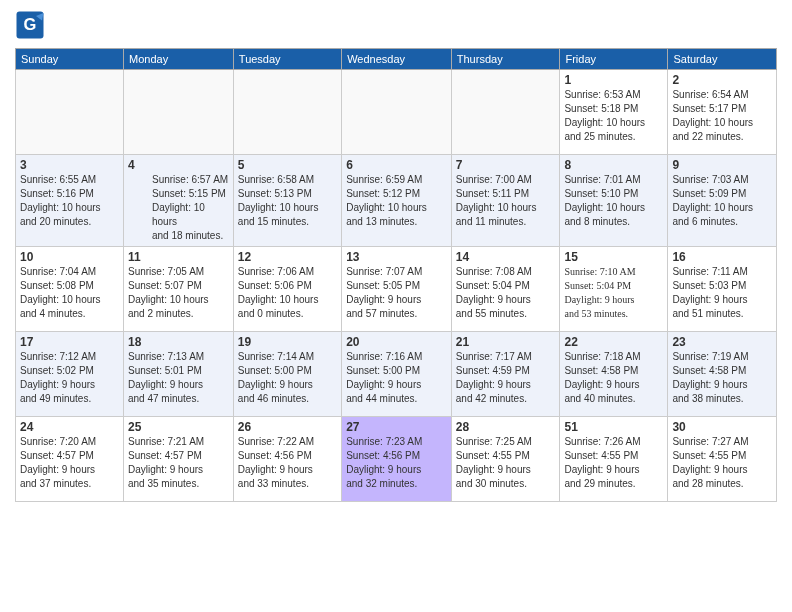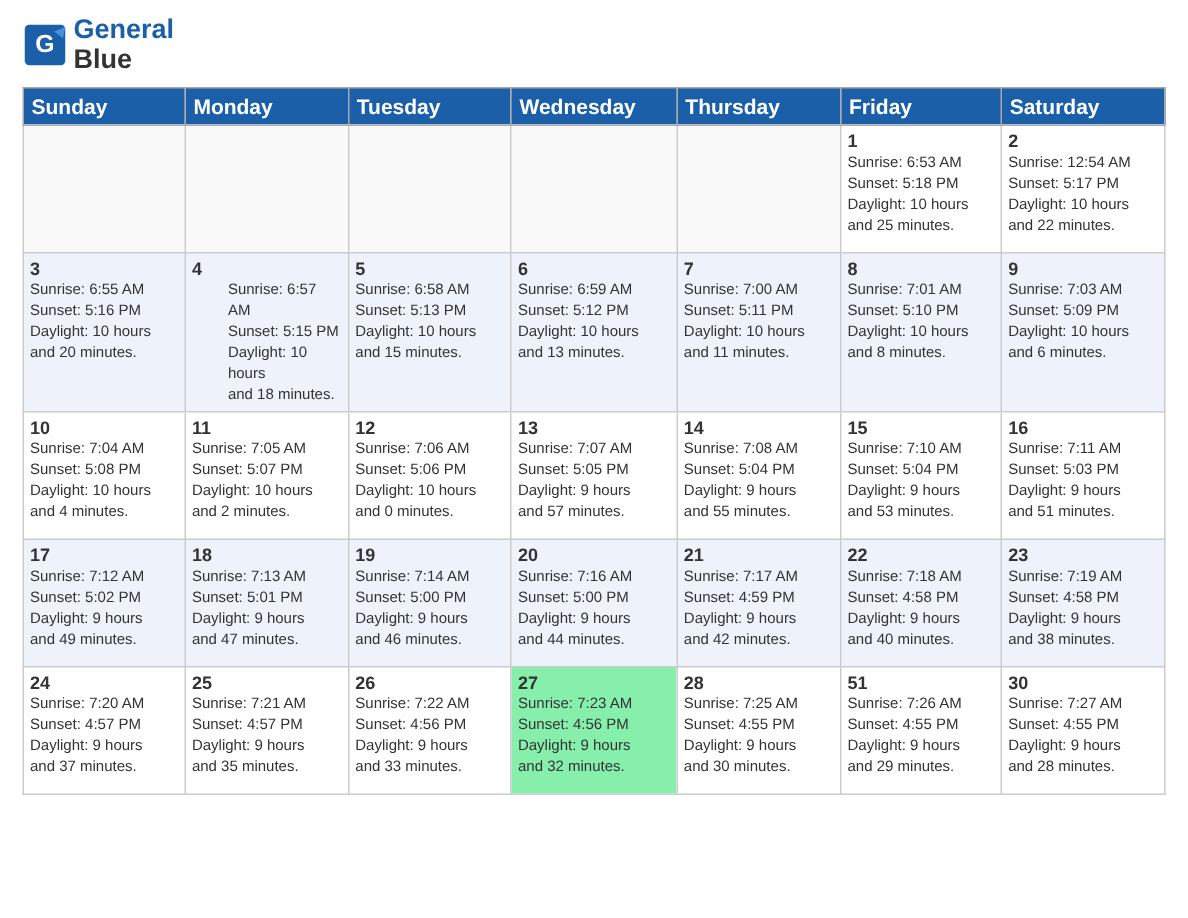--- a/index.html
+++ b/index.html
@@ -49,22 +49,22 @@
       font-size: 14px;
       color: #555;
     }
     .calendar {
       width: 100%;
       border-collapse: collapse;
     }
     .calendar th {
       background-color: #1a5fa8;
       color: #fff;
-      font-size: 14px;
-      font-weight: bold;
+      font-size: 11px;
+      font-weight: normal;
       padding: 4px 5px;
       text-align: left;
       border: 1px solid #aaa;
     }
     .calendar td {
       vertical-align: top;
       border: 1px solid #ccc;
       padding: 3px 4px;
       width: 113px;
       font-size: 9.5px;
@@ -96,26 +96,20 @@
 <body>
 
 <div class="page">
   <div class="header">
     <div class="logo">
       <svg class="logo-icon" viewBox="0 0 40 40">
         <rect x="2" y="2" width="36" height="36" rx="4" fill="#1a5fa8"></rect>
         <text x="20" y="26" text-anchor="middle" fill="white" font-size="22" font-weight="bold" font-family="Arial">G</text>
         <polygon points="28,8 38,4 36,14" fill="#4a90d9"></polygon>
       </svg>
-      <div>
-        <div class="logo-text">
-          <span class="logo-blue">General</span><br>
-          <span>Blue</span>
-        </div>
-      </div>
     </div>
   </div>
 
   <table class="calendar">
     <thead>
       <tr>
       <th>Sunday</th>
           <th>Monday</th>
           <th>Tuesday</th>
           <th>Wednesday</th>
@@ -133,21 +127,21 @@
           <td class="empty" style="background: rgb(249, 249, 249);"></td>
           <td style="background: rgb(255, 255, 255);">
             <span class="day-num">1</span>
             <div class="day-info" style="white-space: pre-line;">Sunrise: 6:53 AM
 Sunset: 5:18 PM
 Daylight: 10 hours
 and 25 minutes.</div>
           </td>
           <td style="background: rgb(255, 255, 255);">
             <span class="day-num">2</span>
-            <div class="day-info" style="white-space: pre-line;">Sunrise: 12:54 AM
+            <div class="day-info" style="white-space: pre-line;">Sunrise: 6:54 AM
 Sunset: 5:17 PM
 Daylight: 10 hours
 and 22 minutes.</div>
           </td>
         </tr>
         <tr>
           <td style="background: rgb(238, 242, 250);">
             <span class="day-num">3</span>
             <div class="day-info" style="white-space: pre-line;">Sunrise: 6:55 AM
 Sunset: 5:16 PM
@@ -228,21 +222,21 @@
           </td>
           <td style="background: rgb(255, 255, 255);">
             <span class="day-num">14</span>
             <div class="day-info" style="white-space: pre-line;">Sunrise: 7:08 AM
 Sunset: 5:04 PM
 Daylight: 9 hours
 and 55 minutes.</div>
           </td>
           <td style="background: rgb(255, 255, 255);">
             <span class="day-num">15</span>
-            <div class="day-info" style="white-space: pre-line;">Sunrise: 7:10 AM
+            <div class="day-info" style="white-space: pre-line; font-family: Liberation Serif, serif;">Sunrise: 7:10 AM
 Sunset: 5:04 PM
 Daylight: 9 hours
 and 53 minutes.</div>
           </td>
           <td style="background: rgb(255, 255, 255);">
             <span class="day-num">16</span>
             <div class="day-info" style="white-space: pre-line;">Sunrise: 7:11 AM
 Sunset: 5:03 PM
 Daylight: 9 hours
 and 51 minutes.</div>
@@ -314,21 +308,21 @@
 Daylight: 9 hours
 and 35 minutes.</div>
           </td>
           <td style="background: rgb(255, 255, 255);">
             <span class="day-num">26</span>
             <div class="day-info" style="white-space: pre-line;">Sunrise: 7:22 AM
 Sunset: 4:56 PM
 Daylight: 9 hours
 and 33 minutes.</div>
           </td>
-          <td style="background: #86efac;">
+          <td style="background: #c4b5fd;">
             <span class="day-num">27</span>
             <div class="day-info" style="white-space: pre-line;">Sunrise: 7:23 AM
 Sunset: 4:56 PM
 Daylight: 9 hours
 and 32 minutes.</div>
           </td>
           <td style="background: rgb(255, 255, 255);">
             <span class="day-num">28</span>
             <div class="day-info" style="white-space: pre-line;">Sunrise: 7:25 AM
 Sunset: 4:55 PM

